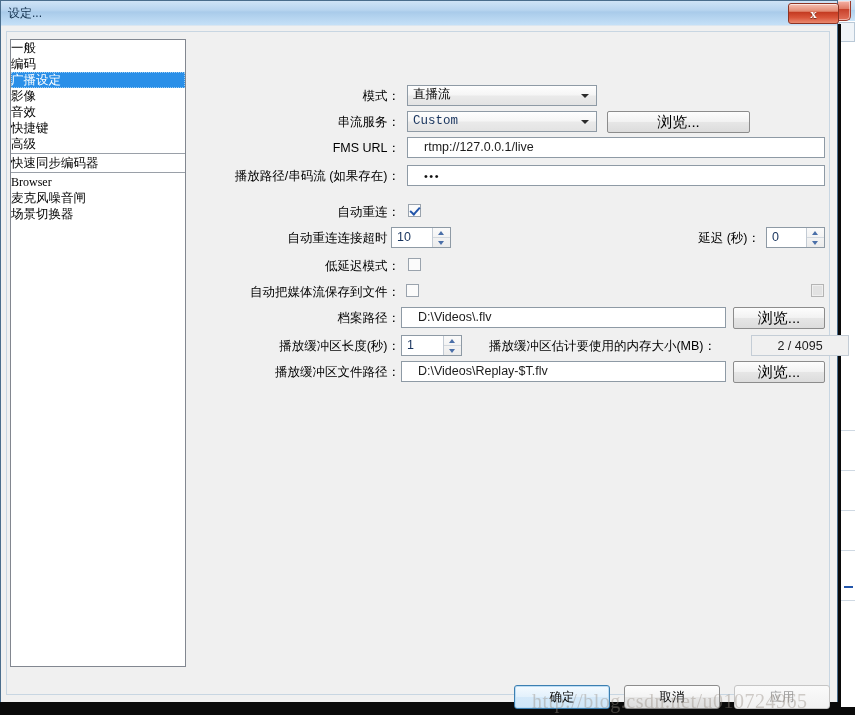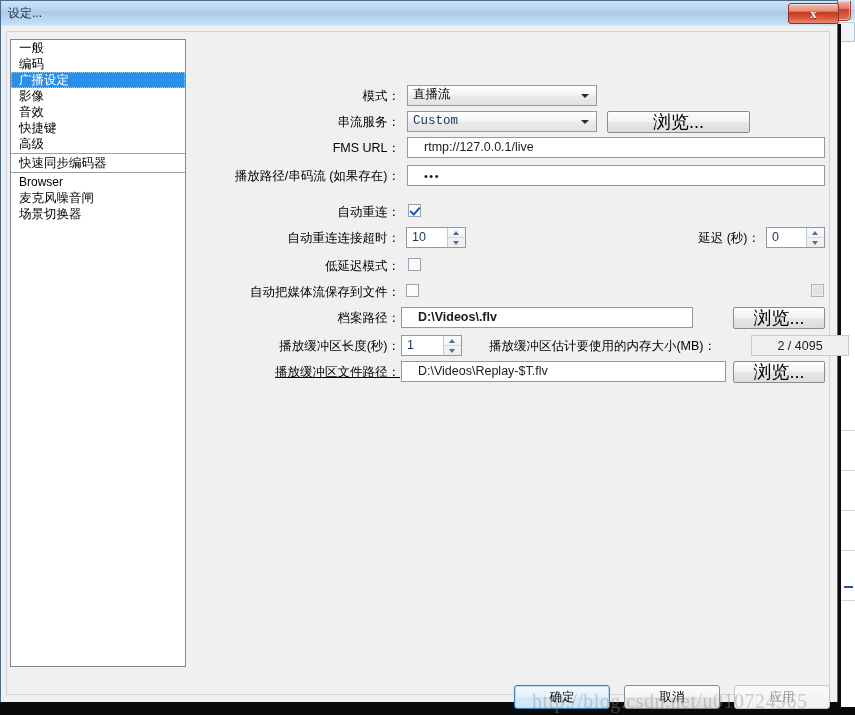--- a/index.html
+++ b/index.html
@@ -134,25 +134,26 @@
     position: absolute; left: 9px; top: 13px;
     width: 176px; height: 628px;
     background: #ffffff;
     border: 1px solid #828790;
     box-sizing: border-box;
     overflow: hidden;
   }
   .side-item {
     height: 16px;
     line-height: 16px;
-    padding-left: 8px;
+    padding-left: 0;
     font-size: 12.5px;
     color: #000;
     white-space: nowrap;
     cursor: default;
+    font-family: Liberation Serif, serif;
   }
   .side-item.selected {
     background: #2a8fe8;
     color: #ffffff;
     outline: 1px dotted #9ccdf3;
     outline-offset: -1px;
   }
   .side-sep {
     height: 1px;
     background: #9aa0a8;
@@ -223,21 +224,21 @@
     line-height: 20px;
   }
 
   .btn {
     position: absolute;
     height: 22px;
     background: linear-gradient(to bottom, #fdfdfd 0%, #f2f2f2 48%, #e6e6e6 52%, #dcdcdc 100%);
     border: 1px solid #8c8c8c;
     border-radius: 2px;
     box-sizing: border-box;
-    font-size: 18px;
+    font-size: 15px;
     color: #000;
     display: flex; align-items: center; justify-content: center;
     cursor: default;
   }
 
   .chk {
     position: absolute;
     width: 13px; height: 13px;
     background: #fbfbfb;
     border: 1px solid #9aa3ad;
@@ -436,21 +437,21 @@
           <div class="textbox pw" style="left:211px; width:418px;">•••</div>
         </div>
 
         <div class="row" style="top:162px; width:630px;">
           <div class="lbl" style="right:426px;">自动重连：</div>
           <div class="chk checked" style="left:212px; top:3px;"></div>
         </div>
 
         <div class="row" style="top:188px; width:630px;">
           <div class="lbl" style="right:426px;">自动重连连接超时：</div>
-          <div class="spin" style="left:210px; width:60px;">
+          <div class="spin" style="left:195px; width:60px;">
             <div class="spin-val">10</div>
             <div class="spin-btns">
               <div class="spin-up"></div>
               <div class="spin-dn"></div>
             </div>
           </div>
           <div class="lbl" style="right:66px;">延迟 (秒)：</div>
           <div class="spin" style="left:570px; width:59px;">
             <div class="spin-val">0</div>
             <div class="spin-btns">
@@ -466,39 +467,39 @@
         </div>
 
         <div class="row" style="top:242px; width:630px;">
           <div class="lbl" style="right:426px;">自动把媒体流保存到文件：</div>
           <div class="chk" style="left:210px; top:3px;"></div>
           <div class="chk disabled" style="left:615px; top:3px;"></div>
         </div>
 
         <div class="row" style="top:268px; width:630px;">
           <div class="lbl" style="right:426px;">档案路径：</div>
-          <div class="textbox" style="left:205px; width:292px;font-weight:bold;">D:\Videos\.flv</div>
+          <div class="textbox" style="left:205px; width:325px;">D:\Videos\.flv</div>
           <div class="btn" style="left:537px; width:92px;">浏览...</div>
         </div>
 
         <div class="row" style="top:296px; width:630px;">
           <div class="lbl" style="right:426px;">播放缓冲区长度(秒)：</div>
           <div class="spin" style="left:205px; width:61px;">
             <div class="spin-val">1</div>
             <div class="spin-btns">
               <div class="spin-up"></div>
               <div class="spin-dn"></div>
             </div>
           </div>
           <div class="lbl" style="right:110px;">播放缓冲区估计要使用的内存大小(MB)：</div>
           <div class="readonly-box" style="left:531px; width:98px;margin-left:24px;">2 / 4095</div>
         </div>
 
         <div class="row" style="top:322px; width:630px;">
-          <div class="lbl" style="right:426px;text-decoration:underline;">播放缓冲区文件路径：</div>
+          <div class="lbl" style="right:426px;">播放缓冲区文件路径：</div>
           <div class="textbox" style="left:205px; width:325px;">D:\Videos\Replay-$T.flv</div>
           <div class="btn" style="left:537px; width:92px;">浏览...</div>
         </div>
 
         <div class="btnbar">
           <div class="big-btn default" style="left:318px;">确定</div>
           <div class="big-btn" style="left:428px;">取消</div>
           <div class="big-btn disabled" style="left:538px;">应用</div>
         </div>
 

